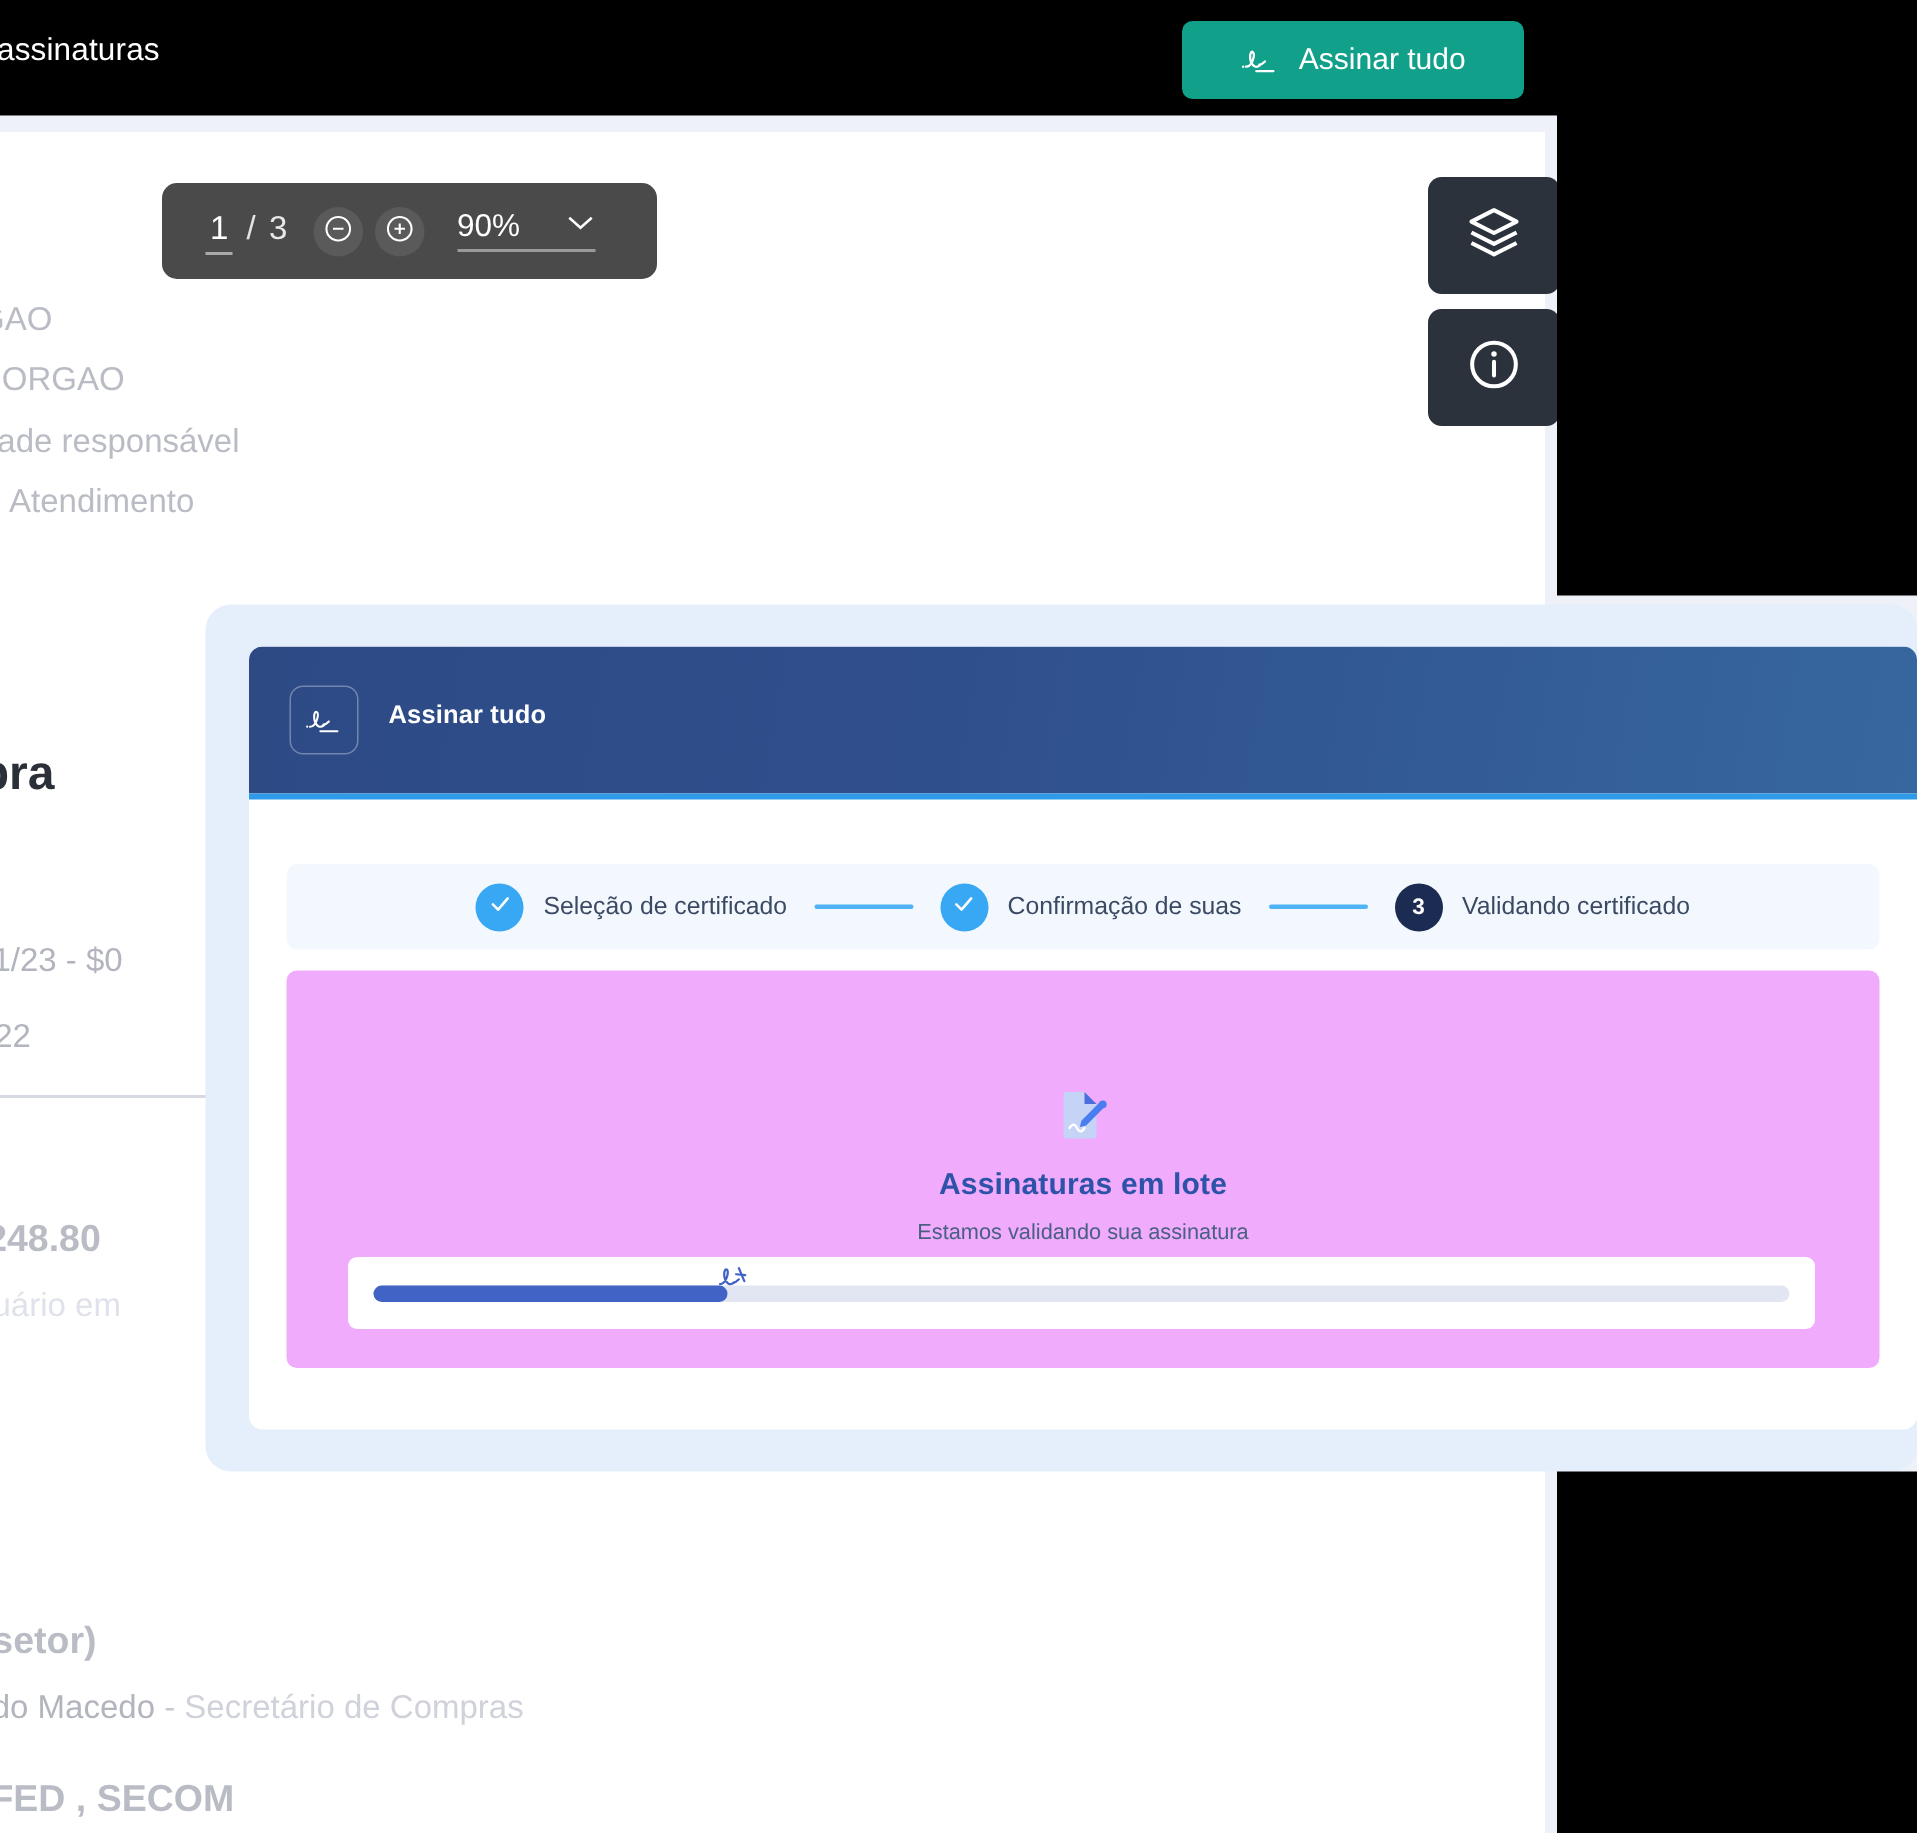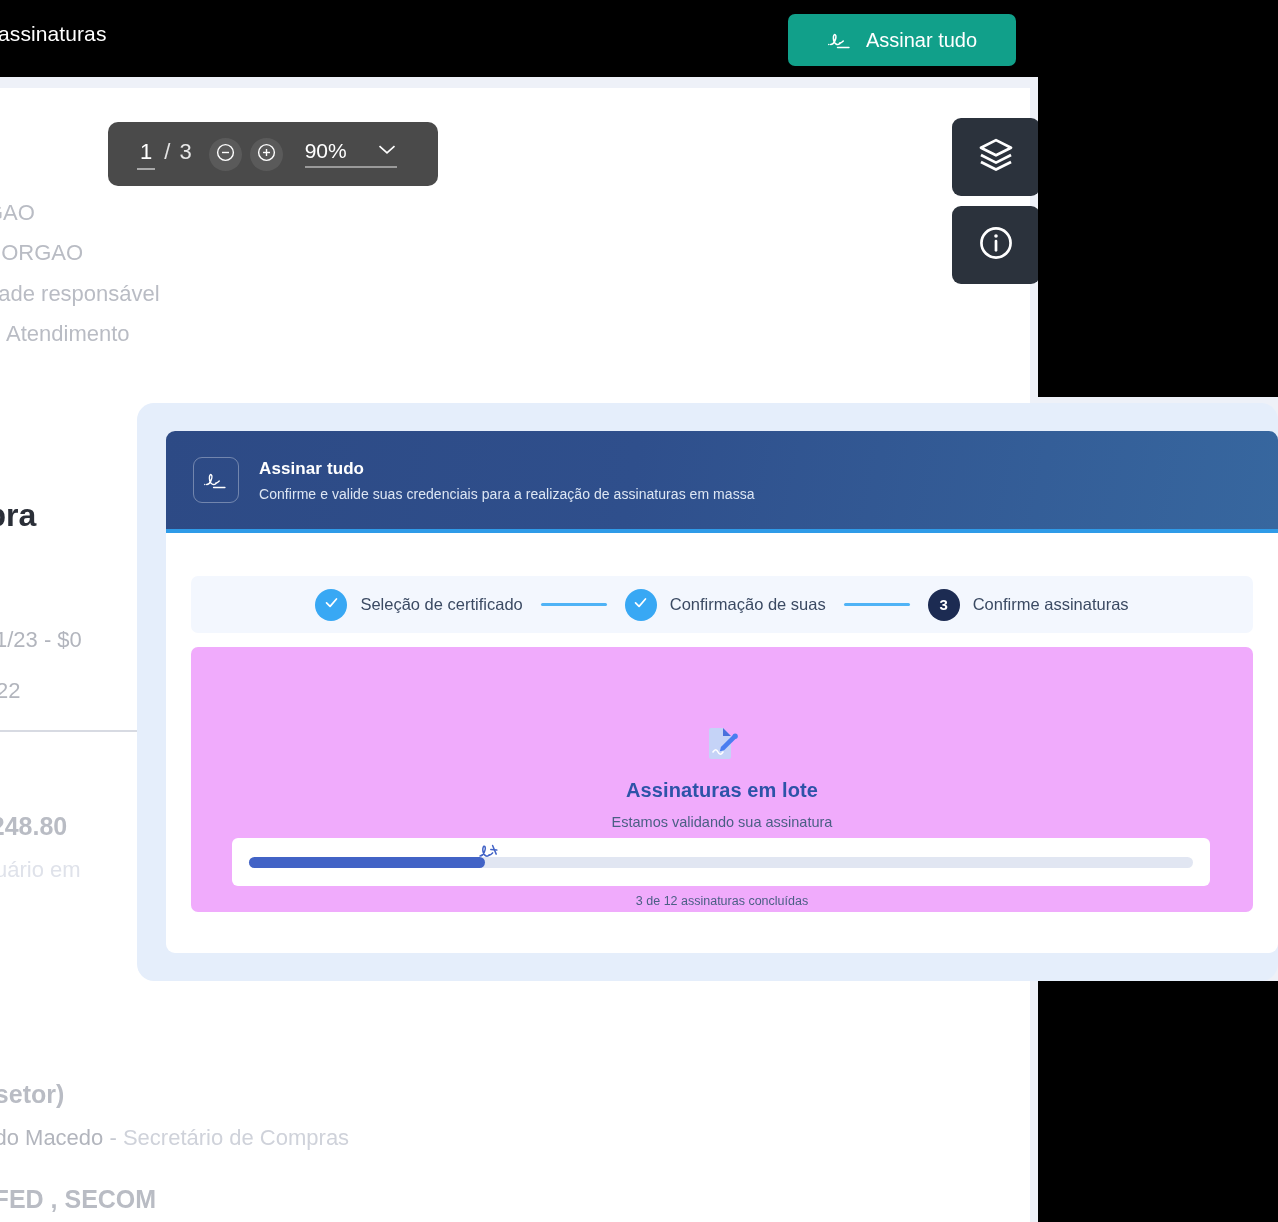--- a/index.html
+++ b/index.html
@@ -370,21 +370,20 @@
         <div class="hdr-icon-box">
           <svg width="26" height="22" viewBox="0 0 32 26" fill="none" stroke="#ffffff" stroke-width="1.7" stroke-linecap="round">
             <path d="M4.5 18.5c2.2 0 4-1.6 5.2-4.4 1.2-2.9 1.7-6.5.4-7.6-1.2-1-2.4 1.3-2.2 4.6.2 3.4 1.7 6 3.6 7.1 1.8 1 3.3.1 4.6-1"></path>
             <path d="M15.5 16.8c1.7 0 3-1 4.5-2.6"></path>
             <line x1="13" y1="22.2" x2="27" y2="22.2"></line>
             <circle cx="2.2" cy="18.5" r="0.9" fill="#ffffff" stroke="none"></circle>
           </svg>
         </div>
         <div class="hdr-texts">
           <div class="hdr-title">Assinar tudo</div>
-          <div class="hdr-sub">Confirme e valide suas credenciais para a realização de assinaturas em massa</div>
         </div>
       </div>
 
       <div class="stepper-wrap">
         <div class="step">
           <div class="step-circle done">
             <span>
               <svg width="17" height="17" viewBox="0 0 24 24" fill="none" stroke="#ffffff" stroke-width="2.4" stroke-linecap="round" stroke-linejoin="round">
                 <polyline points="5,12.5 10,17.5 19,7"></polyline>
               </svg>
@@ -401,21 +400,21 @@
               </svg>
             </span>
           </div>
           <div class="step-label">Confirmação de suas</div>
         </div>
         <div class="step-conn"></div>
         <div class="step">
           <div class="step-circle current">
             <span class="step-num">3</span>
           </div>
-          <div class="step-label">Confirme assinaturas</div>
+          <div class="step-label">Validando certificado</div>
         </div>
       </div>
 
       <div class="body-panel">
         <span class="doc-pencil-icon">
           <svg width="34" height="38" viewBox="0 0 34 38" fill="none">
             <path d="M6 3h12l8 8v21a2 2 0 0 1-2 2H6a2 2 0 0 1-2-2V5a2 2 0 0 1 2-2z" fill="#c5d3f7"></path>
             <path d="M18 3l8 8h-8V3z" fill="#4a6fdc"></path>
             <path d="M8 27c2-3 3.5-3 5 0 1.5 3 3 3 5 0" stroke="#ffffff" stroke-width="1.6" fill="none" stroke-linecap="round"></path>
             <path d="M28.5 9.5l3.2 3.2-12.6 12.6-4.2 1 1-4.2L28.5 9.5z" fill="#4a7df0"></path>
@@ -431,21 +430,20 @@
             <span class="progress-squiggle" style="left: 25%;">
               <svg width="30" height="24" viewBox="0 0 30 24" fill="none" stroke="#4263c6" stroke-width="1.5" stroke-linecap="round">
                 <path d="M3 16c1.8 0 3.2-1.3 4.2-3.6C8.2 10.2 8.6 7.3 7.6 6.4c-1-.8-1.9 1.1-1.8 3.7.2 2.7 1.4 4.8 2.9 5.7 1.5.8 2.7.1 3.7-.8"></path>
                 <path d="M12 15c1.4 0 2.4-.8 3.6-2.1"></path>
                 <path d="M15.6 5.5l3.6 8.6"></path>
                 <path d="M13.8 9.5l6 .6"></path>
               </svg>
             </span>
           </div>
         </div>
-        <div class="progress-caption">3 de 12 assinaturas concluídas</div>
       </div>
 
     </div>
   </div>
 
   <div class="topbar">
     <div class="topbar-title">assinaturas</div>
     <button class="sign-all-btn">
       <span class="sig-ico">
         <svg width="26" height="22" viewBox="0 0 32 26" fill="none" stroke="#ffffff" stroke-width="1.9" stroke-linecap="round">

